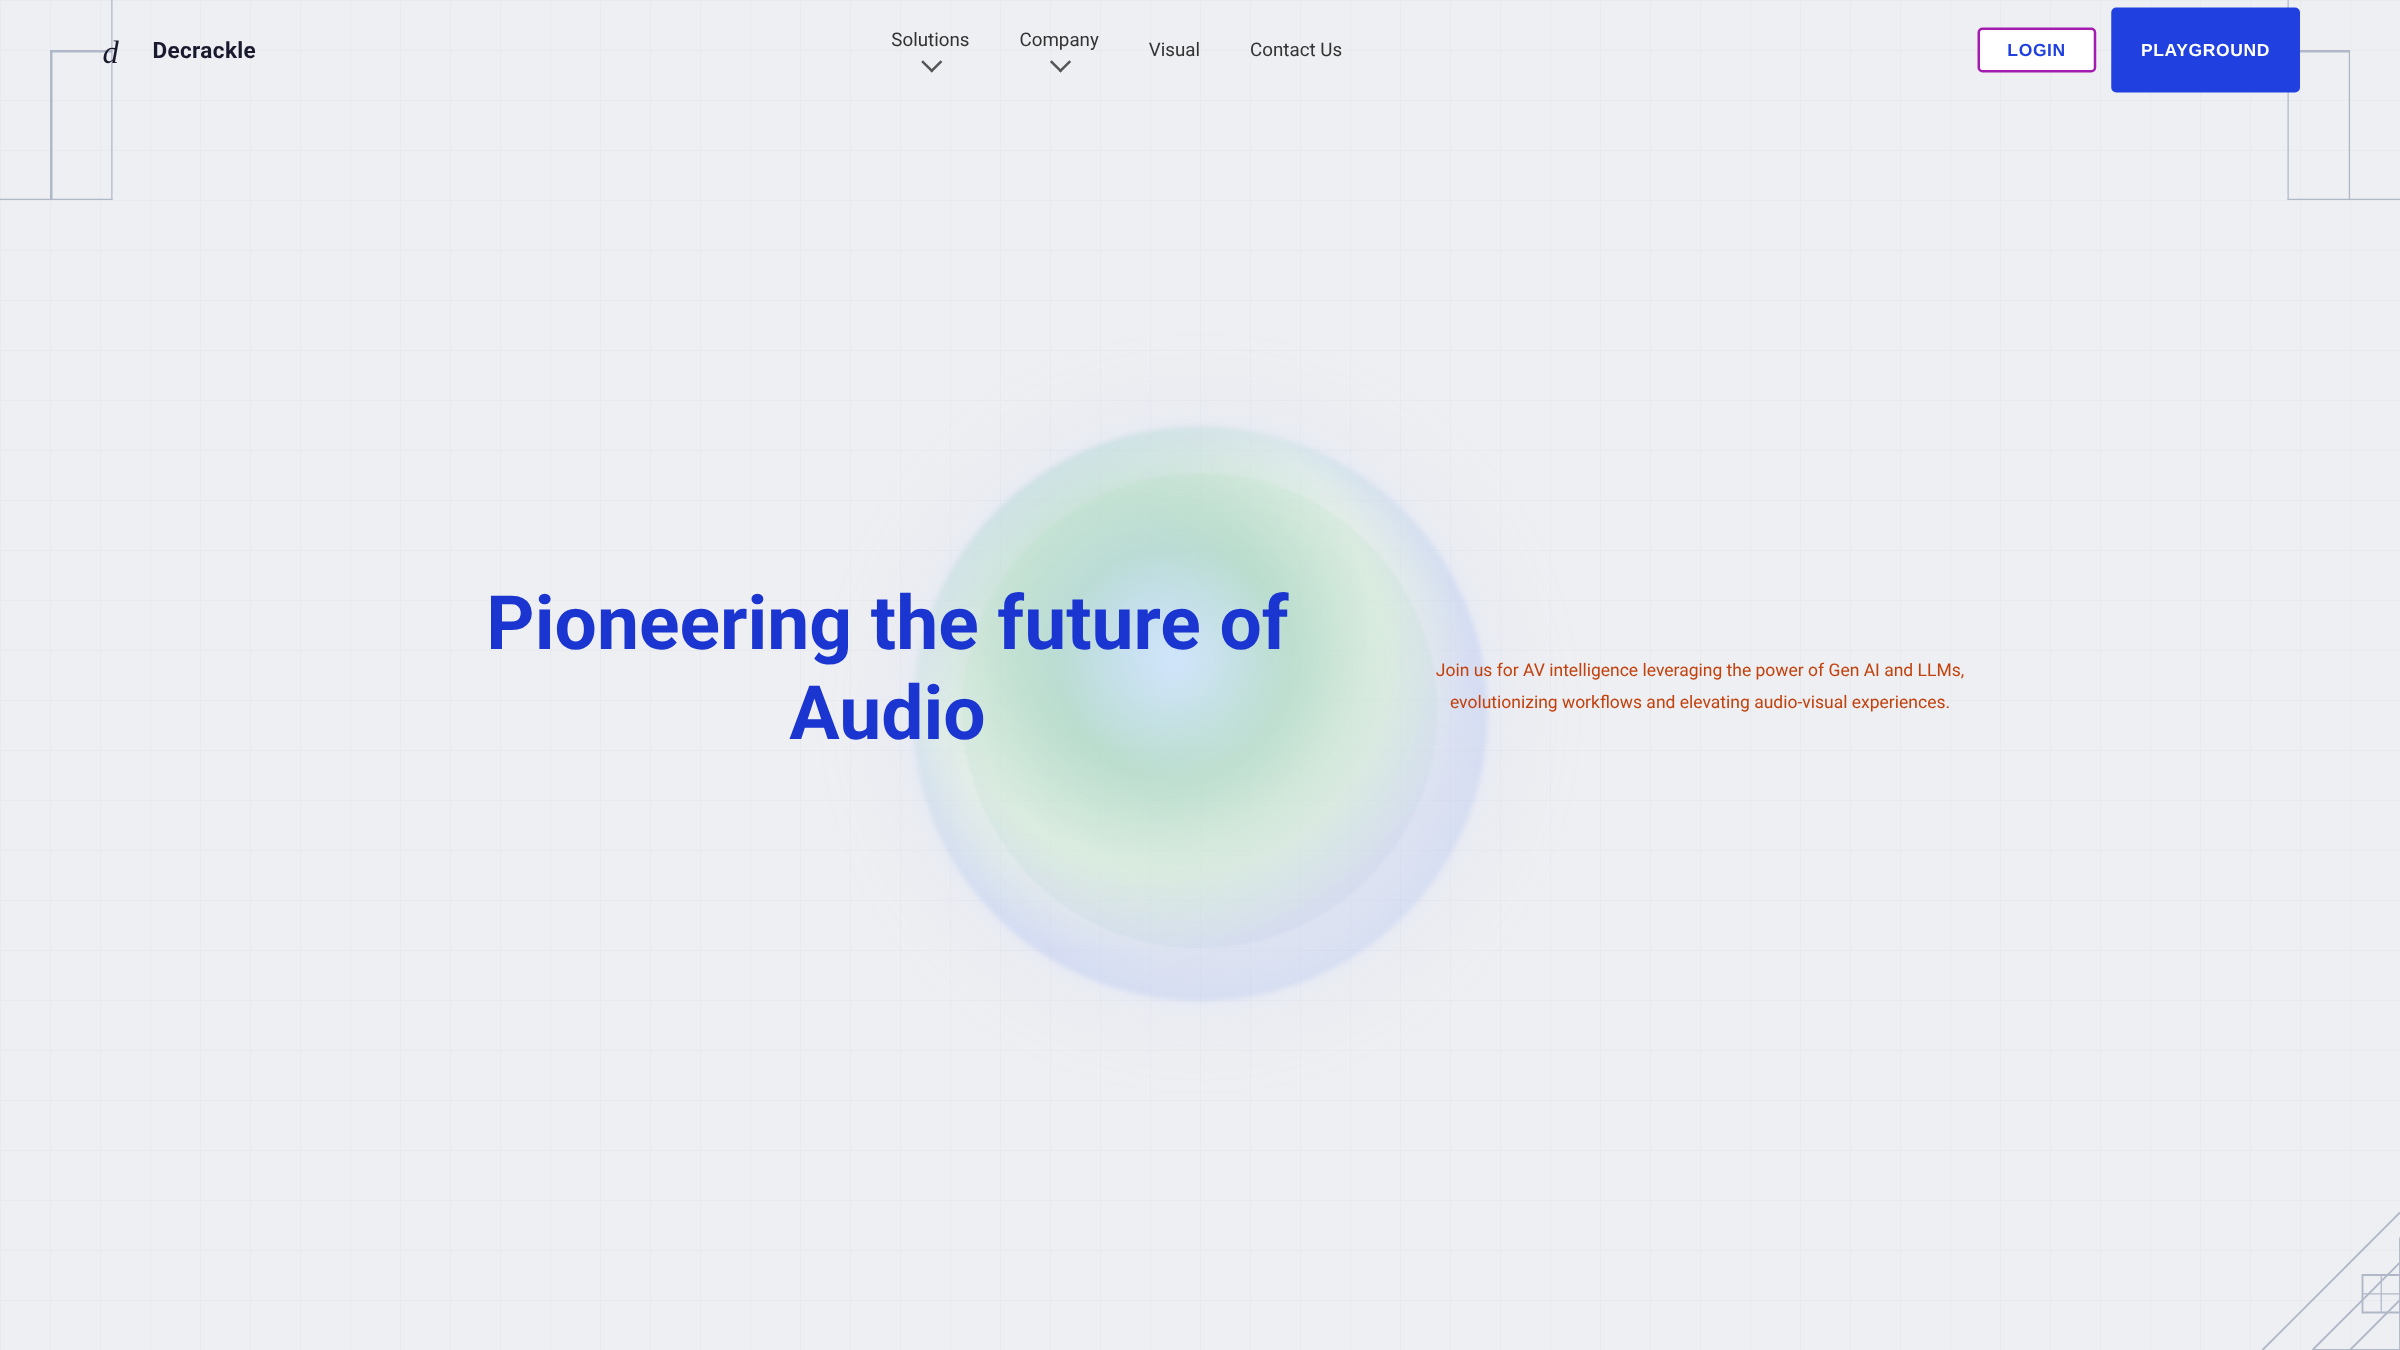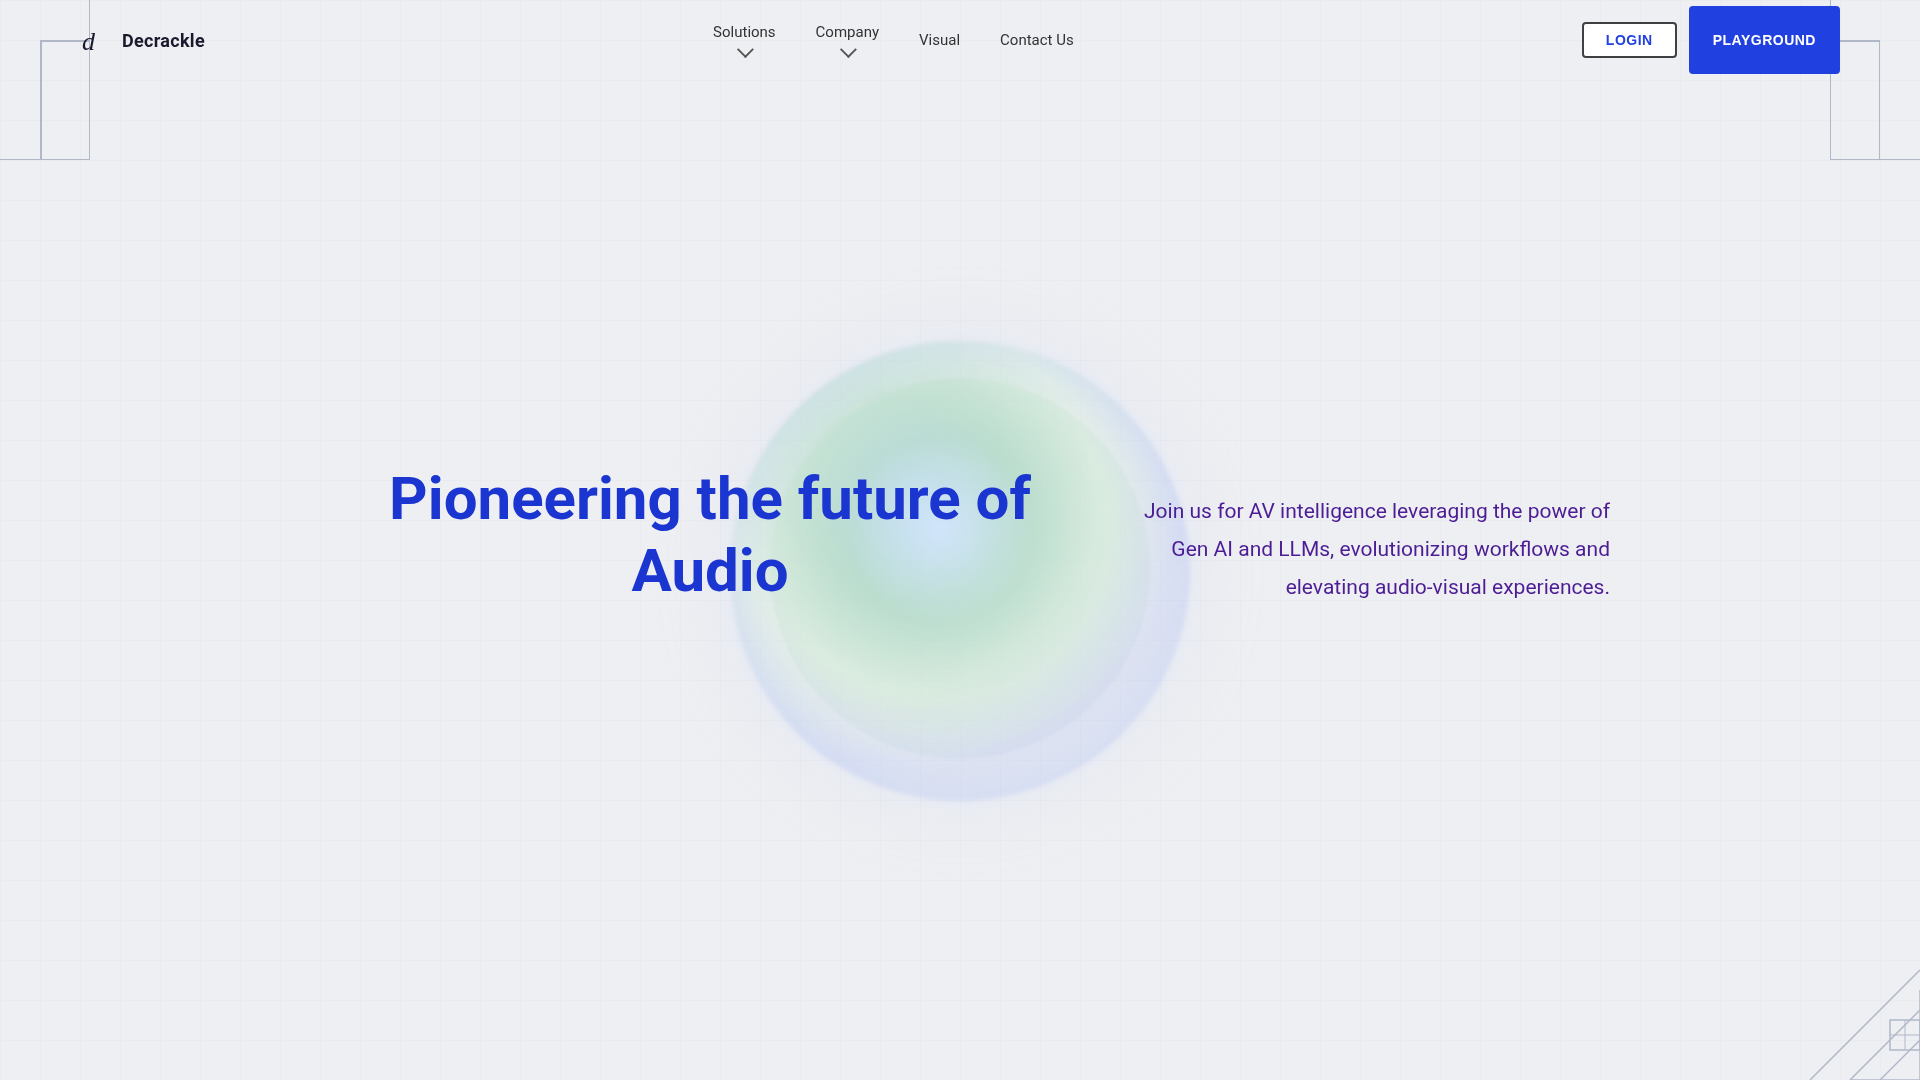--- a/index.html
+++ b/index.html
@@ -137,21 +137,21 @@
     }
 
     .nav-right {
       display: flex;
       align-items: center;
       gap: 12px;
     }
 
     .btn-login {
       padding: 8px 22px;
-      border: 2px solid #404040;
+      border: 2px solid #a21caf;
       background: white;
       color: #2040e0;
       font-size: 14px;
       font-weight: 600;
       cursor: pointer;
       border-radius: 4px;
       letter-spacing: 0.5px;
     }
 
     .btn-playground {
@@ -230,25 +230,25 @@
     .hero-title {
       font-size: 60px;
       font-weight: 700;
       color: #1a35d0;
       line-height: 1.2;
       margin-bottom: 30px;
       max-width: 800px;
     }
 
     .hero-subtitle {
-      font-size: 21px;
-      color: #4c1d95;
+      font-size: 14px;
+      color: #c2410c;
       line-height: 1.8;
       max-width: 500px;
-      text-align: right;
+      text-align: center;
     }
 
     
     .grid-lines {
       position: absolute;
       top: 0;
       left: 0;
       width: 100%;
       height: 100%;
       z-index: 0;

